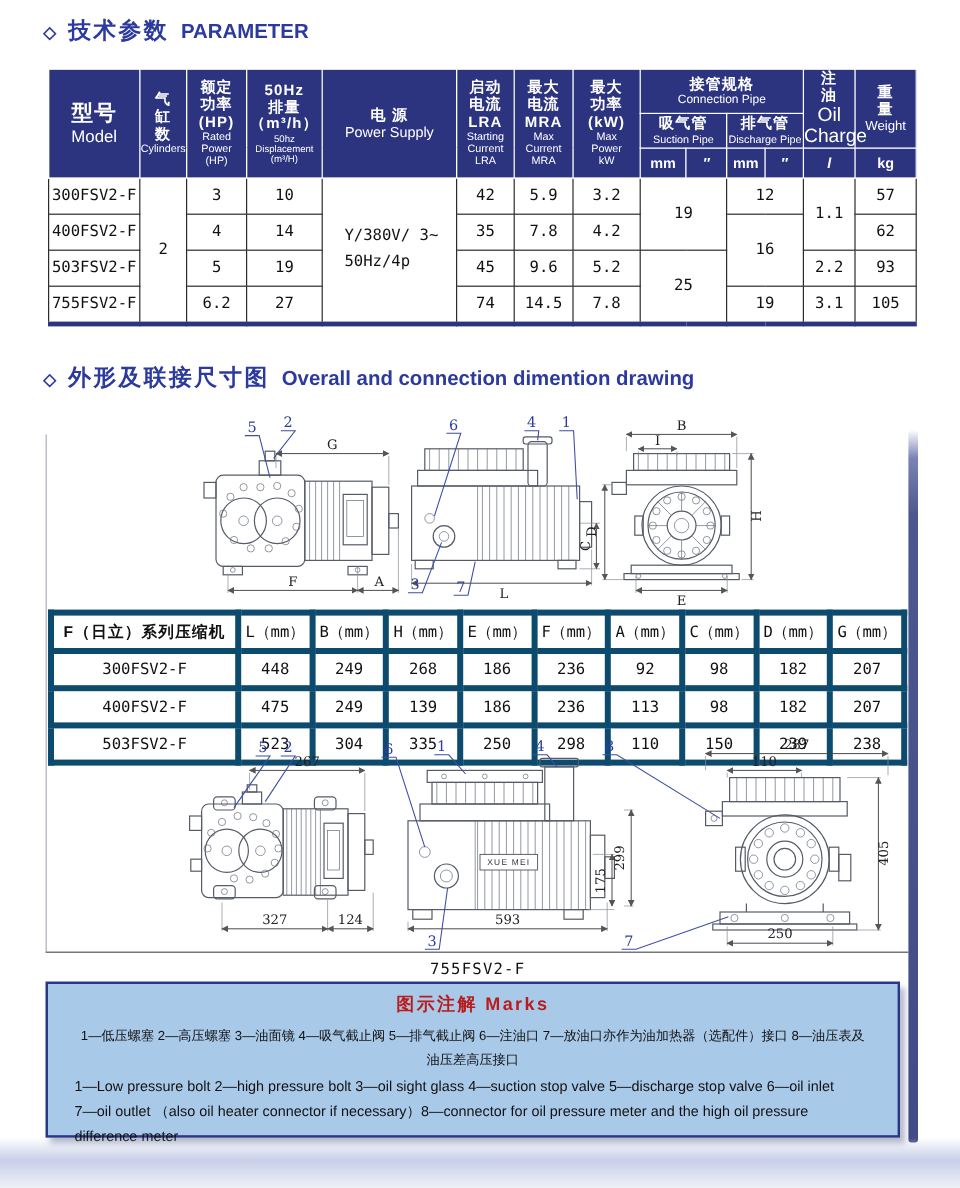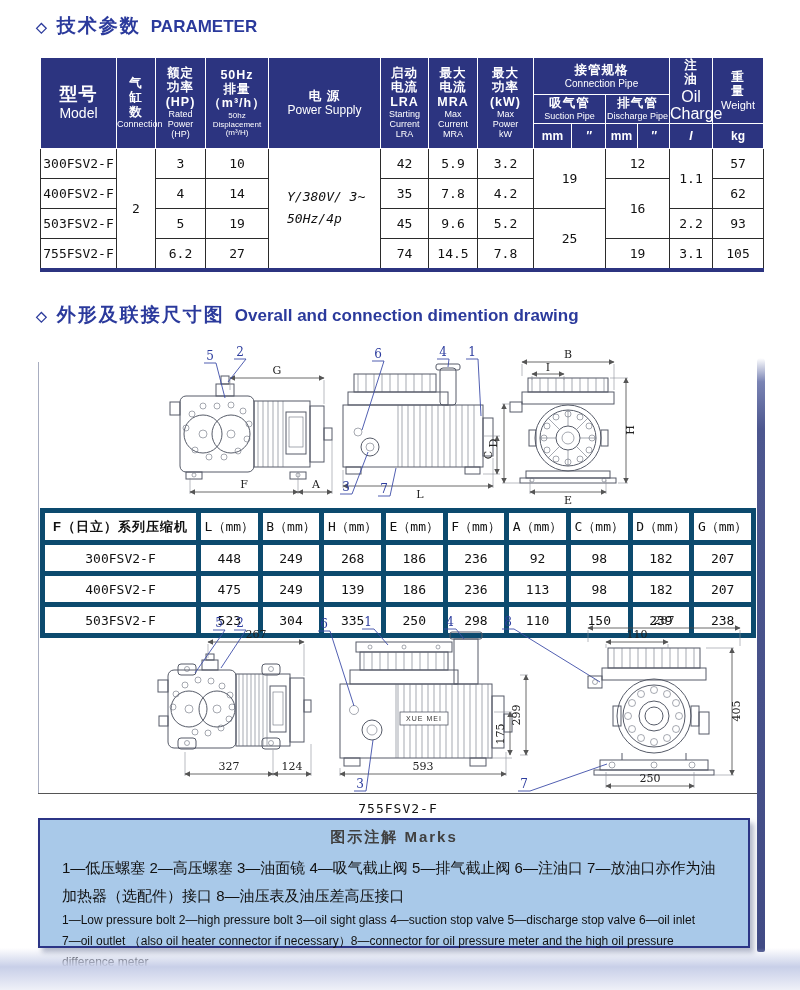--- a/index.html
+++ b/index.html
@@ -19,21 +19,21 @@
   .param-table th{background:#2c3480;color:#fff;border:1px solid #fff;padding:0;
                   vertical-align:middle;text-align:center;}
   .param-table td{border:1px solid #2b2b2b;text-align:center;vertical-align:middle;
                   font:13px "DejaVu Sans Mono",monospace;color:#111;height:29px;padding:0;}
   .hr1 th{height:34px;} .hr2 th{height:26px;} .hr3 th{height:24px;}
   .zh{font-weight:bold;font-size:12.5px;line-height:1.15;letter-spacing:1px;white-space:pre-line;}
   .en{font-weight:normal;font-size:9px;line-height:1.1;white-space:pre-line;margin-top:1px;}
   .en.tiny{font-size:8px;}
   .unit{font:bold 12px "Liberation Sans",sans-serif;}
   .unit-i{font-style:italic;}
-  td.ps{white-space:pre-line;text-align:left;padding-left:18px;line-height:1.7;font-style:italic;}
+  td.ps{white-space:pre-line;text-align:left;padding-left:18px;line-height:1.7;}
 
   
   .dim-table{position:absolute;left:40px;top:508px;width:716px;border-collapse:collapse;
              table-layout:fixed;border:2px solid #333;}
   .dim-table th,.dim-table td{border:5px solid #0c4a6e;text-align:center;vertical-align:middle;
              font:13px "DejaVu Sans Mono",monospace;color:#111;padding:0;}
   .dim-table th{height:27px;font-weight:normal;}
   .dim-table td{height:26px;}
   .dim-table th.rowhead{font:bold 13px "Liberation Sans",sans-serif;letter-spacing:1px;}
 
@@ -50,22 +50,22 @@
   .drw .brand{fill:#333;font:7px "Liberation Sans",sans-serif;text-anchor:middle;letter-spacing:1px;}
   .drw .wbox{fill:#fff;stroke:#565b68;stroke-width:.8;}
 
   .drw-caption{position:absolute;left:40px;top:801px;width:716px;text-align:center;
                font:13px "DejaVu Sans Mono",monospace;color:#111;letter-spacing:1px;}
 
   
   .notes{position:absolute;left:38px;top:818px;width:712px;height:130px;background:#a9c9e9;
          border:2px solid #2c3586;box-sizing:border-box;padding:8px 22px 6px;
          box-shadow:4px 5px 5px rgba(120,130,160,.55);}
-  .notes-title{text-align:center;font-weight:bold;font-size:15px;letter-spacing:2px;color:#404040;margin-bottom:7px;}
-  .notes-cn{font-size:15px;line-height:1.85;color:#111;}
+  .notes-title{text-align:center;font-weight:bold;font-size:15px;letter-spacing:2px;color:#b91c1c;margin-bottom:7px;}
+  .notes-cn{font-size:11px;line-height:1.85;color:#111;text-align:center;}
   .notes-en{font-size:12px;line-height:1.75;color:#111;}
 
   
   .frame-left{position:absolute;left:38px;top:362px;width:1px;height:431px;background:#a8adc0;}
   .frame-bottom{position:absolute;left:38px;top:793px;width:719px;height:1px;background:#555;}
   .right-bar{position:absolute;left:757px;top:358px;width:8px;height:594px;border-radius:4px 4px 2px 2px;
              background:linear-gradient(180deg,rgba(90,100,160,0) 0%,#7a84b4 4%,#4d578f 12%,#414b85 100%);}
   .bottom-band{position:absolute;left:0;top:948px;width:800px;height:42px;
              background:linear-gradient(180deg,rgba(255,255,255,0) 0%,#c8cfe8 45%,#dde1f1 75%,#eff1f8 100%);}
 </style>
@@ -100,21 +100,21 @@
     <tbody>
         <tr class="hr1">
       <th rowspan="3">
         <div class="zh" style="font-size:18px">型号</div>
         <div class="en" style="font-size:14px">Model</div>
       </th>
       <th rowspan="3">
         <div class="zh">气
 缸
 数</div>
-        <div class="en">Connection</div>
+        <div class="en">Cylinders</div>
       </th>
       <th rowspan="3">
         <div class="zh">额定
 功率
 (HP)</div>
         <div class="en">Rated
 Power
 (HP)</div>
       </th>
       <th rowspan="3">

